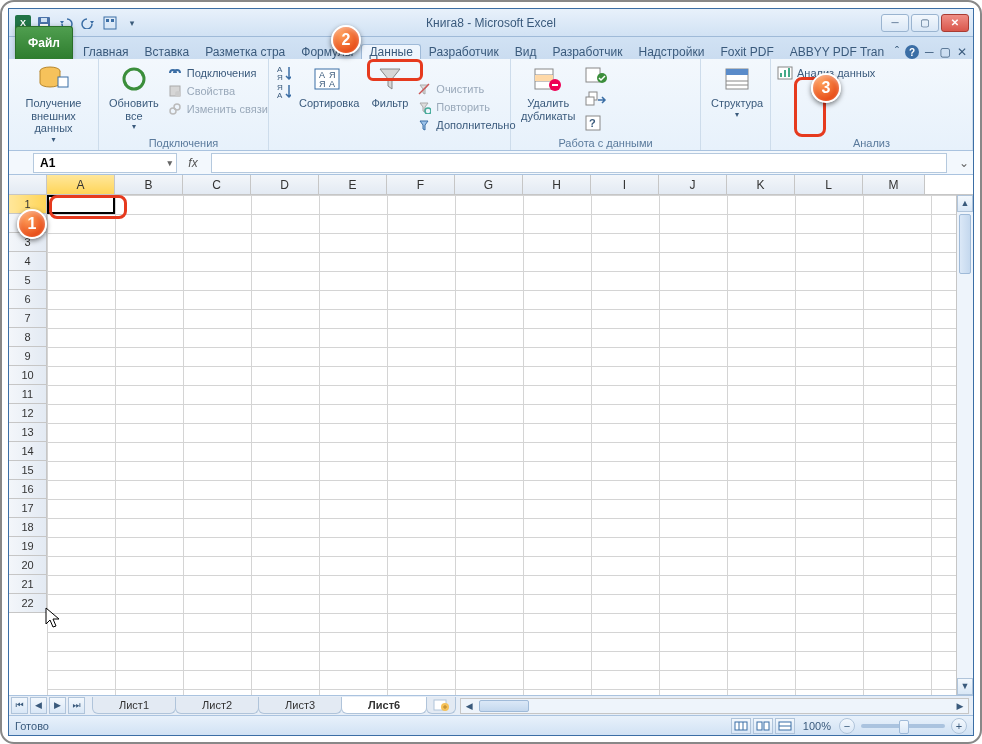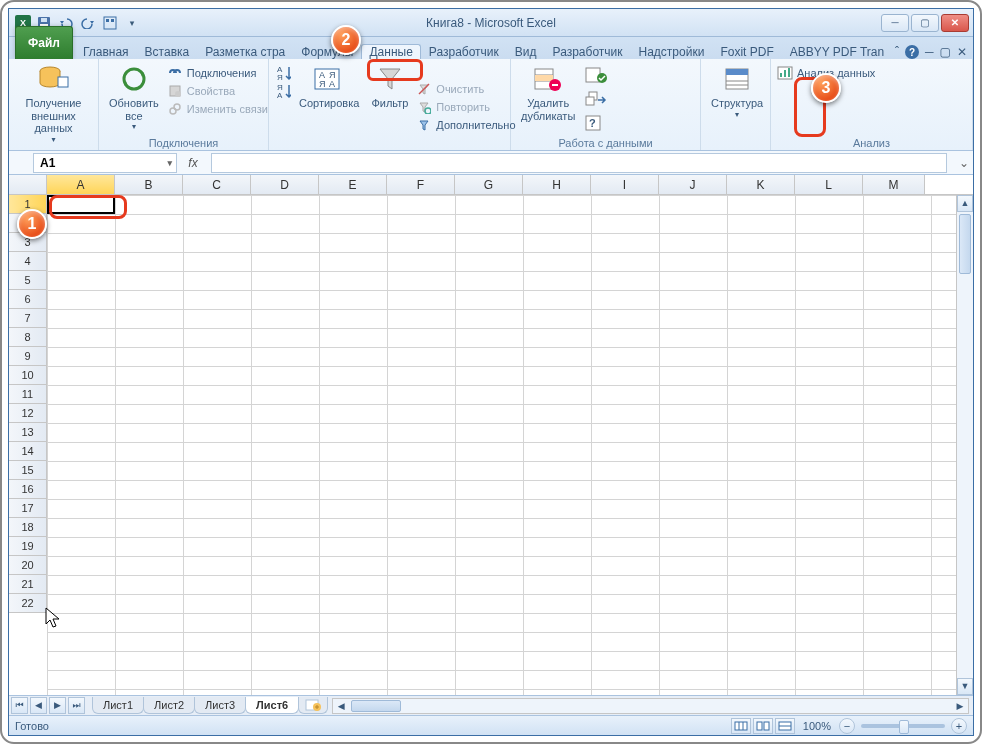--- a/index.html
+++ b/index.html
@@ -59,21 +59,21 @@
 .rowhead.sel { background: linear-gradient(to right,#ffe79b,#ffd558); }
 .cells { flex: 1; position: relative; background-image: linear-gradient(to right,#d4d4d4 1px,transparent 1px),linear-gradient(to bottom,#d4d4d4 1px,transparent 1px); background-size: 68px 19px; }
 .selcell { position: absolute; top: 0; left: 0; width: 68px; height: 19px; border: 2px solid #000; box-shadow: 0 0 0 1px #fff inset; }
 .vscroll { position: absolute; right: 0; top: 20px; bottom: 0; width: 17px; background: #eef4fb; border-left: 1px solid #c6c6c6; display: flex; flex-direction: column; }
 .vscroll .arrow { height: 17px; border: 1px solid #b0c4da; background: linear-gradient(#f3f8fd,#d9e7f6); text-align: center; font-size: 9px; line-height: 15px; color: #3a5a7c; cursor: pointer; }
 .thumb { margin: 2px; height: 60px; background: linear-gradient(to right,#dbe8f7,#c4d8ee); border: 1px solid #9fbad8; border-radius: 2px; }
 
 
 .sheetbar { position: absolute; bottom: 20px; left: 0; right: 0; height: 20px; background: #e7eef7; border-top: 1px solid #aac3df; display: flex; align-items: center; font-size: 11px; }
 .navbtn { width: 17px; height: 17px; border: 1px solid #b0c4da; background: linear-gradient(#f3f8fd,#d9e7f6); margin-left: 2px; text-align: center; line-height: 15px; color: #3a5a7c; cursor: pointer; font-size: 9px; }
-.shtab { padding: 2px 10px; background: #e3eaf3; border: 1px solid #b0c4da; border-top: none; border-bottom-left-radius: 6px; border-bottom-right-radius: 6px; margin-left: -1px; cursor: pointer; color: #333; }
+.shtab { padding: 2px 26px; background: #e3eaf3; border: 1px solid #b0c4da; border-top: none; border-bottom-left-radius: 6px; border-bottom-right-radius: 6px; margin-left: -1px; cursor: pointer; color: #333; }
 .shtab.active { background: #fff; font-weight: bold; }
 .shtab.new { padding: 2px 6px; }
 .hscroll { flex: 1; margin: 0 4px; height: 16px; background: #eef4fb; border: 1px solid #c6c6c6; display: flex; align-items: center; }
 .hthumb { width: 50px; height: 12px; margin-left: 2px; background: linear-gradient(#dbe8f7,#c4d8ee); border: 1px solid #9fbad8; border-radius: 2px; }
 .hscroll .arrow { width: 16px; text-align: center; font-size: 9px; color: #3a5a7c; cursor: pointer; }
 
 
 .statusbar { position: absolute; bottom: 0; left: 0; right: 0; height: 20px; background: linear-gradient(#e8f1fb,#d1e2f4); border-top: 1px solid #aac3df; display: flex; align-items: center; font-size: 11px; color: #3a5a7c; padding: 0 6px; }
 .statusbar .spacer { flex: 1; }
 .viewbtn { width: 20px; height: 16px; border: 1px solid #b0c4da; background: linear-gradient(#f3f8fd,#d9e7f6); margin-left: 2px; cursor: pointer; display: inline-flex; align-items: center; justify-content: center; }

